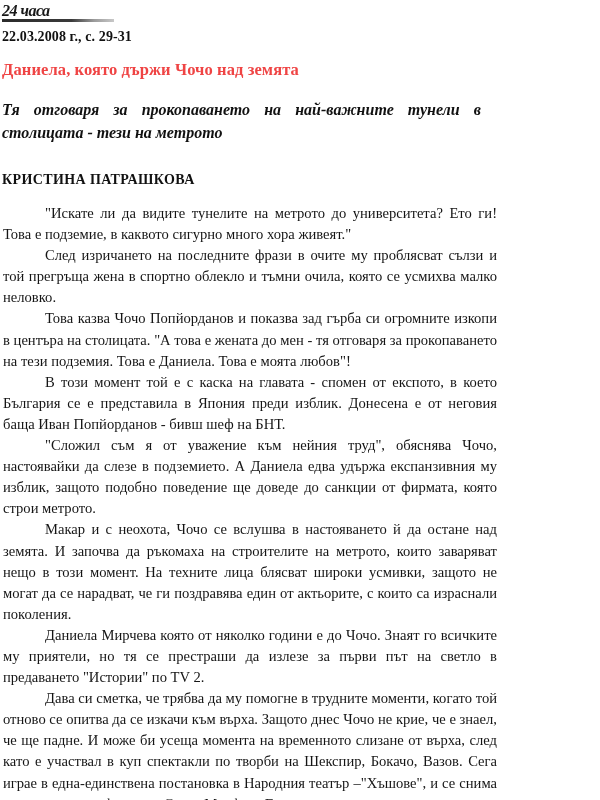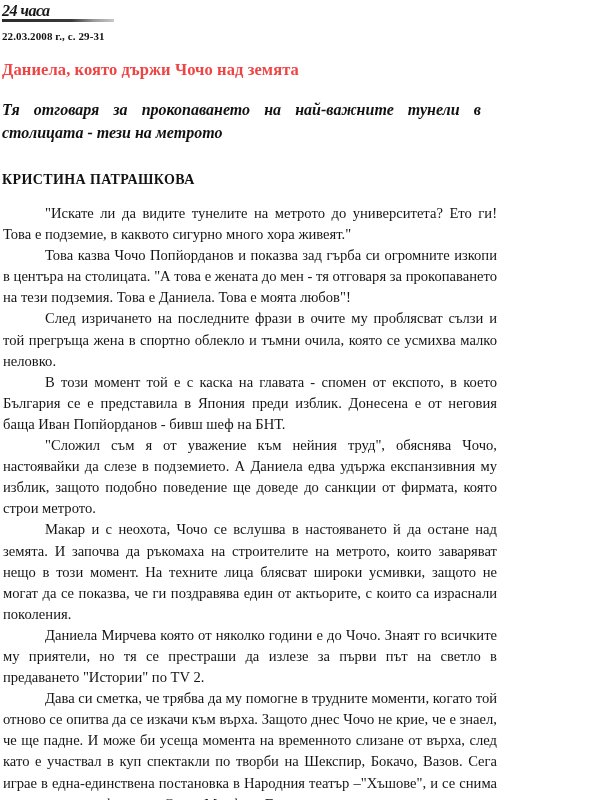--- a/index.html
+++ b/index.html
@@ -49,21 +49,21 @@
     left: 2px;
     top: 19px;
     width: 112px;
     height: 3px;
     background: linear-gradient(to right, #2b2b2b 0%, #3a3a3a 62%, #9a9a9a 82%, #c8c8c8 100%);
   }
 
   
   .dateline {
     margin: 4px 0 0 2px;
-    font-size: 11px;
+    font-size: 14px;
     font-weight: bold;
     line-height: 17px;
     letter-spacing: 0.1px;
     color: #111;
   }
 
   
   .headline {
     margin: 15px 0 0 2px;
     font-size: 16.5px;
@@ -123,22 +123,22 @@
   <div class="dateline">22.03.2008 г., с. 29-31</div>
 
   <h1 class="headline">Даниела, която държи Чочо над земята</h1>
 
   <h2 class="subhead">Тя отговаря за прокопаването на най-важните тунели в столицата - тези на метрото</h2>
 
   <div class="byline">КРИСТИНА ПАТРАШКОВА</div>
 
   <div class="body-copy">
       <p>"Искате ли да видите тунелите на метрото до университета? Ето ги! Това е подземие, в каквото сигурно много хора живеят."</p>
+      <p>След изричането на последните фрази в очите му проблясват сълзи и той прегръща жена в спортно облекло и тъмни очила, която се усмихва малко неловко.</p>
       <p>Това казва Чочо Попйорданов и показва зад гърба си огромните изкопи в центъра на столицата. "А това е жената до мен - тя отговаря за прокопаването на тези подземия. Това е Даниела. Това е моята любов"!</p>
-      <p>След изричането на последните фрази в очите му проблясват сълзи и той прегръща жена в спортно облекло и тъмни очила, която се усмихва малко неловко.</p>
       <p>В този момент той е с каска на главата - спомен от експото, в което България се е представила в Япония преди изблик. Донесена е от неговия баща Иван Попйорданов - бивш шеф на БНТ.</p>
       <p>"Сложил съм я от уважение към нейния труд", обяснява Чочо, настоявайки да слезе в подземието. А Даниела едва удържа експанзивния му изблик, защото подобно поведение ще доведе до санкции от фирмата, която строи метрото.</p>
-      <p>Макар и с неохота, Чочо се вслушва в настояването й да остане над земята. И започва да ръкомаха на строителите на метрото, които заваряват нещо в този момент. На техните лица блясват широки усмивки, защото не могат да се показва, че ги поздравява един от актьорите, с които са израснали поколения.</p>
+      <p>Макар и с неохота, Чочо се вслушва в настояването й да остане над земята. И започва да ръкомаха на строителите на метрото, които заваряват нещо в този момент. На техните лица блясват широки усмивки, защото не могат да се нарадват, че ги поздравява един от актьорите, с които са израснали поколения.</p>
       <p>Даниела Мирчева която от няколко години е до Чочо. Знаят го всичките му приятели, но тя се престраши да излезе за първи път на светло в предаването "Истории" по TV 2.</p>
       <p>Дава си сметка, че трябва да му помогне в трудните моменти, когато той отново се опитва да се изкачи към върха. Защото днес Чочо не крие, че е знаел, че ще падне. И може би усеща момента на временното слизане от върха, след като е участвал в куп спектакли по творби на Шекспир, Бокачо, Вазов. Сега играе в една-единствена постановка в Народния театър –"Хъшове", и се снима в едноименния филм на Сашо Морфов. Годините, когато е влизал от роля в роля, са зад гърба му. "Нейната главна задача е да се занимава с мен", казва малко на шега Чочо. Дава си сметка, че Даниела</p>
     </div>
 
 </div>
 
 </body></html>

